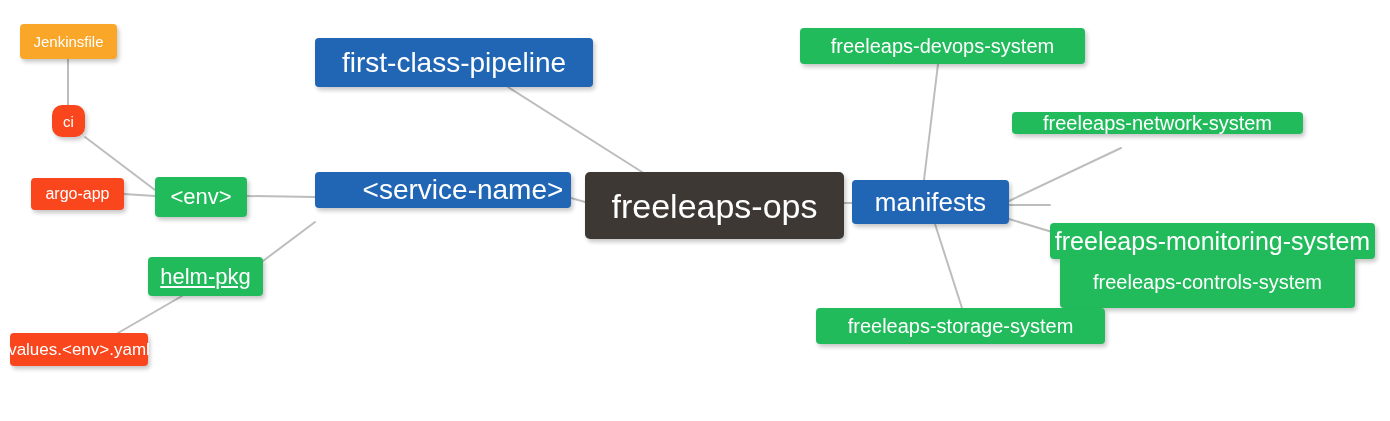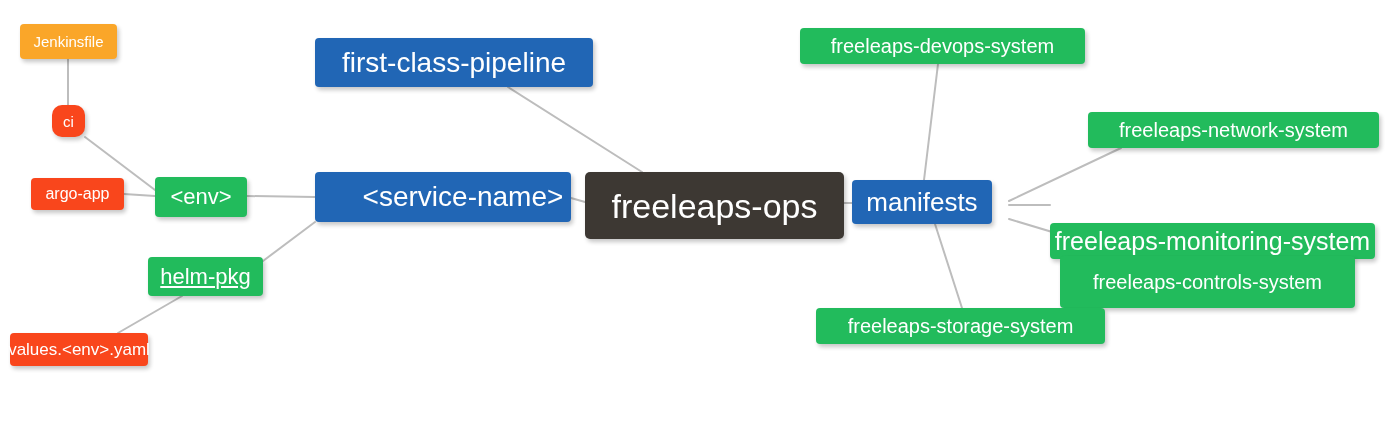--- a/index.html
+++ b/index.html
@@ -77,33 +77,33 @@
       </div>
       <div class="node n-green" style="left: 148px; top: 257px; width: 115px; height: 39px; font-size: 22px; text-decoration: underline;">
         <span>helm-pkg</span>
       </div>
       <div class="node n-red" style="left: 10px; top: 333px; width: 138px; height: 33px; font-size: 17px;">
         <span>values.&lt;env&gt;.yaml</span>
       </div>
       <div class="node n-blue" style="left: 315px; top: 38px; width: 278px; height: 49px; font-size: 28px;">
         <span>first-class-pipeline</span>
       </div>
-      <div class="node n-blue" style="left: 315px; top: 172px; width: 256px; height: 50px; font-size: 28px; padding-left: 40px;">
+      <div class="node n-blue" style="left: 315px; top: 172px; width: 256px; height: 36px; font-size: 28px; padding-left: 40px;">
         <span>&lt;service-name&gt;</span>
       </div>
       <div class="node n-root" style="left: 585px; top: 172px; width: 259px; height: 67px; font-size: 34px;">
         <span>freeleaps-ops</span>
       </div>
-      <div class="node n-blue" style="left: 852px; top: 180px; width: 140px; height: 44px; font-size: 26px; text-align: center;">
+      <div class="node n-blue" style="left: 852px; top: 180px; width: 157px; height: 44px; font-size: 26px; text-align: center;">
         <span>manifests</span>
       </div>
       <div class="node n-green" style="left: 800px; top: 28px; width: 285px; height: 36px; font-size: 20px;">
         <span>freeleaps-devops-system</span>
       </div>
-      <div class="node n-green" style="left: 1088px; top: 112px; width: 291px; height: 36px; font-size: 20px;">
+      <div class="node n-green" style="left: 1012px; top: 112px; width: 291px; height: 22px; font-size: 20px;">
         <span>freeleaps-network-system</span>
       </div>
       <div class="node n-green" style="left: 1050px; top: 186px; width: 325px; height: 36px; font-size: 25px; margin-top: 37px;">
         <span>freeleaps-monitoring-system</span>
       </div>
       <div class="node n-green" style="left: 1060px; top: 256px; width: 295px; height: 52px; font-size: 20px;">
         <span>freeleaps-controls-system</span>
       </div>
       <div class="node n-green" style="left: 816px; top: 308px; width: 289px; height: 36px; font-size: 20px;">
         <span>freeleaps-storage-system</span>

